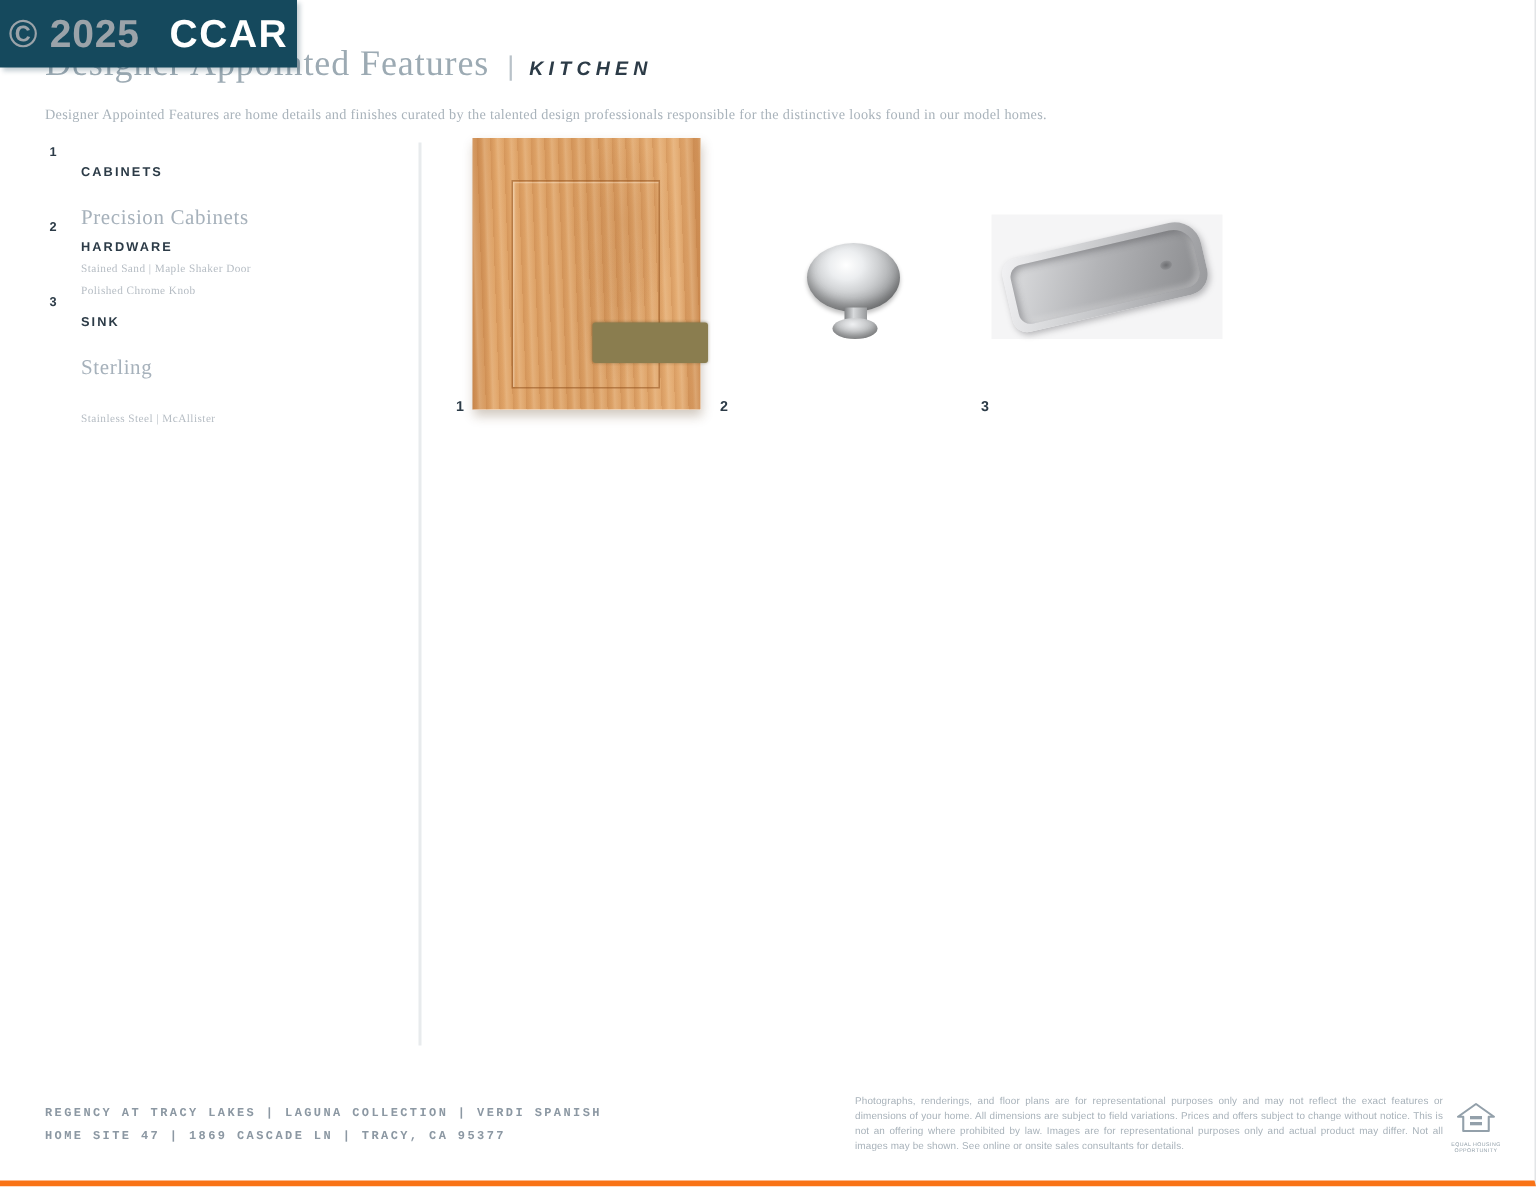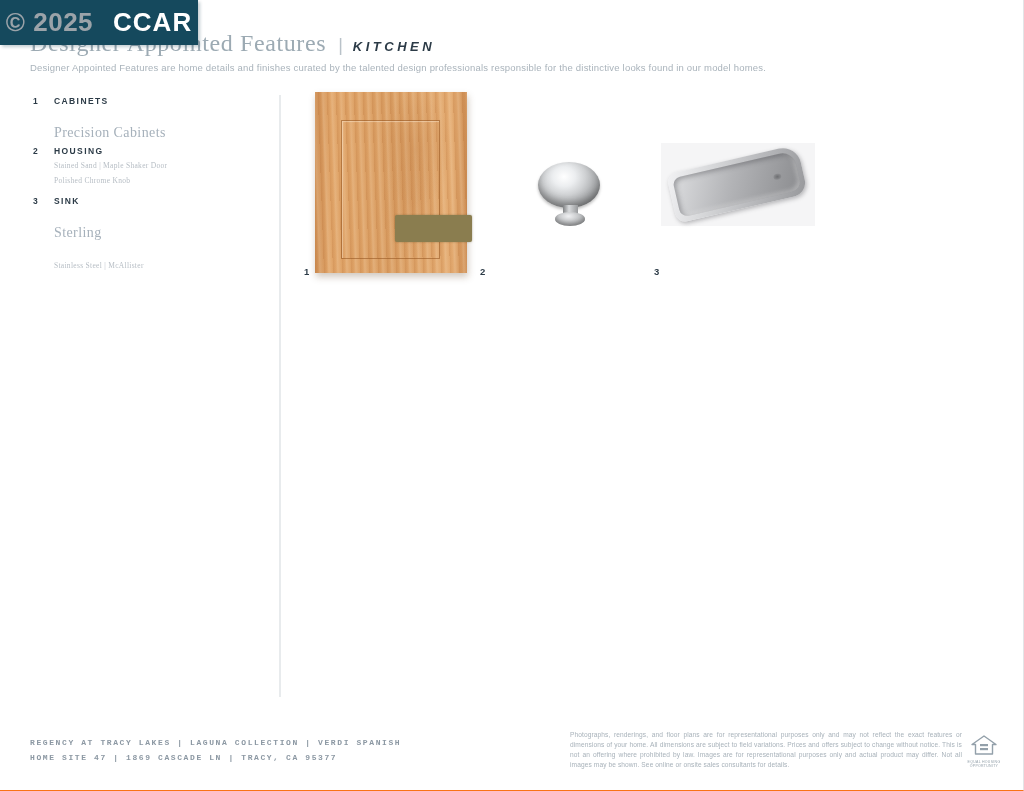--- a/index.html
+++ b/index.html
@@ -5,21 +5,21 @@
   * { margin: 0; padding: 0; box-sizing: border-box; }
   html, body { background: #ffffff; }
   .page {
     position: relative;
     width: 1024px;
     height: 791px;
     background: #ffffff;
     font-family: "Liberation Sans", sans-serif;
     overflow: hidden;
     border-right: 1px solid #e3e5e7;
-    border-bottom: 1px solid #f97316;
+    border-bottom: 4px solid #f97316;
   }
 
   
   .wm-badge {
     position: absolute; left: 0; top: 0;
     width: 198px; height: 45px;
     background: #15495d;
     display: flex; align-items: center; justify-content: center;
     gap: 7px;
     z-index: 10;
@@ -38,33 +38,33 @@
     font-family: "Liberation Serif", serif;
     font-size: 24px; color: #9caab3; letter-spacing: 0.6px;
   }
   .title-pipe { color: #b9c2c9; font-size: 18px; margin: 0 10px 0 12px; font-weight: 300; }
   .title-section {
     font-size: 13px; font-weight: 600; color: #2c3b47;
     letter-spacing: 3.5px;
     font-style: italic;
   }
   .subtitle {
-    position: absolute; left: 30px; top: 62px;
-    font-size: 9.5px; color: #a9b3bb; letter-spacing: 0.2px;
+    position: absolute; left: 30px; top: 72px;
+    font-size: 9.5px; color: #a9b3bb; letter-spacing: 0.2px; font-family: Liberation Serif, serif;
   }
 
   
   .feature { position: absolute; left: 33px; width: 245px; }
   .f1 { top: 96px; } .f2 { top: 146px; } .f3 { top: 196px; }
   .feature-head { display: flex; }
   .feature-num {
     width: 21px; font-size: 8.5px; font-weight: 700; color: #2c3b47;
   }
   .feature-cat {
-    font-size: 8.5px; font-weight: 700; color: #2c3b47; letter-spacing: 1.4px;
+    font-size: 8.5px; font-weight: 700; color: #2c3b47; letter-spacing: 1.4px; margin-top: 13px;
   }
   .feature-brand {
     margin-left: 21px; margin-top: 19px;
     font-family: "Liberation Serif", serif;
     font-size: 14px; color: #a6b1bb; letter-spacing: 0.4px;
   }
   .feature-detail {
     margin-left: 21px; margin-top: 20px;
     font-size: 7.5px; color: #b6bdc4; letter-spacing: 0.3px; font-family: Liberation Serif, serif;
   }
@@ -199,21 +199,21 @@
       <span class="feature-num">1</span>
       <span class="feature-cat">CABINETS</span>
     </div>
     <div class="feature-brand">Precision Cabinets</div>
     <div class="feature-detail">Stained Sand  |  Maple Shaker Door</div>
   </div>
 
   <div class="feature f2">
     <div class="feature-head">
       <span class="feature-num">2</span>
-      <span class="feature-cat">HOUSING</span>
+      <span class="feature-cat">HARDWARE</span>
     </div>
     <div class="feature-detail">Polished Chrome Knob</div>
   </div>
 
   <div class="feature f3">
     <div class="feature-head">
       <span class="feature-num">3</span>
       <span class="feature-cat">SINK</span>
     </div>
     <div class="feature-brand">Sterling</div>

